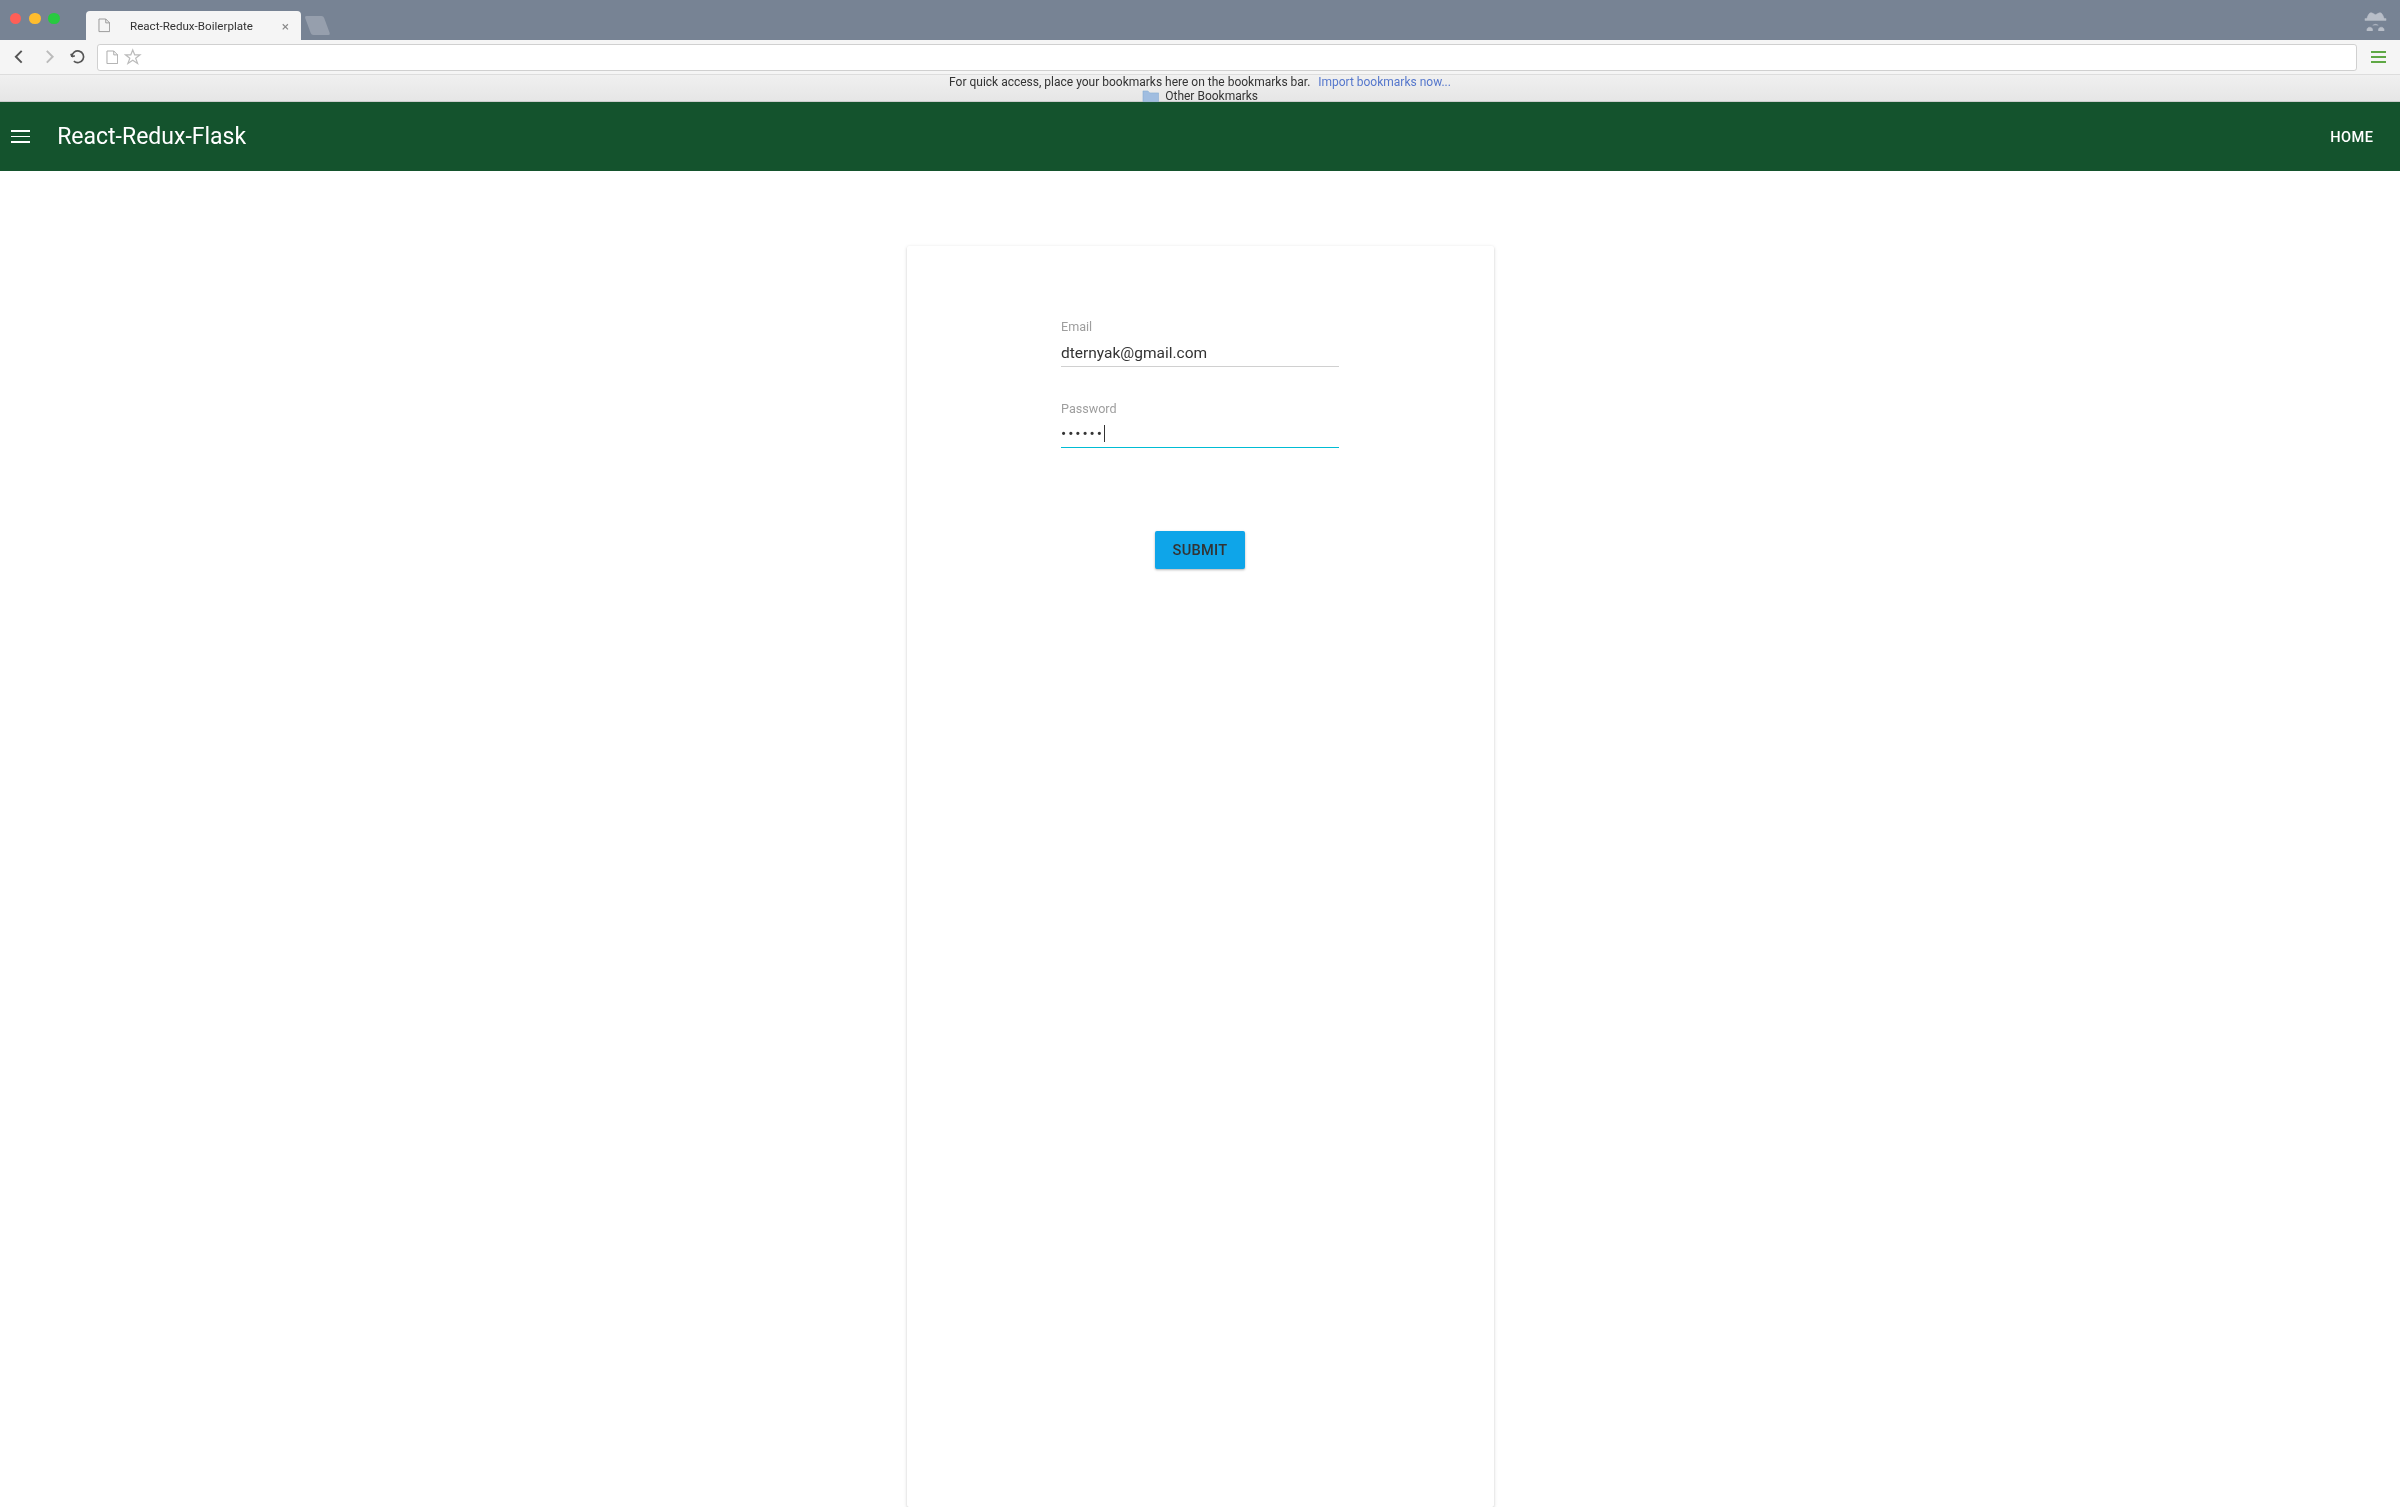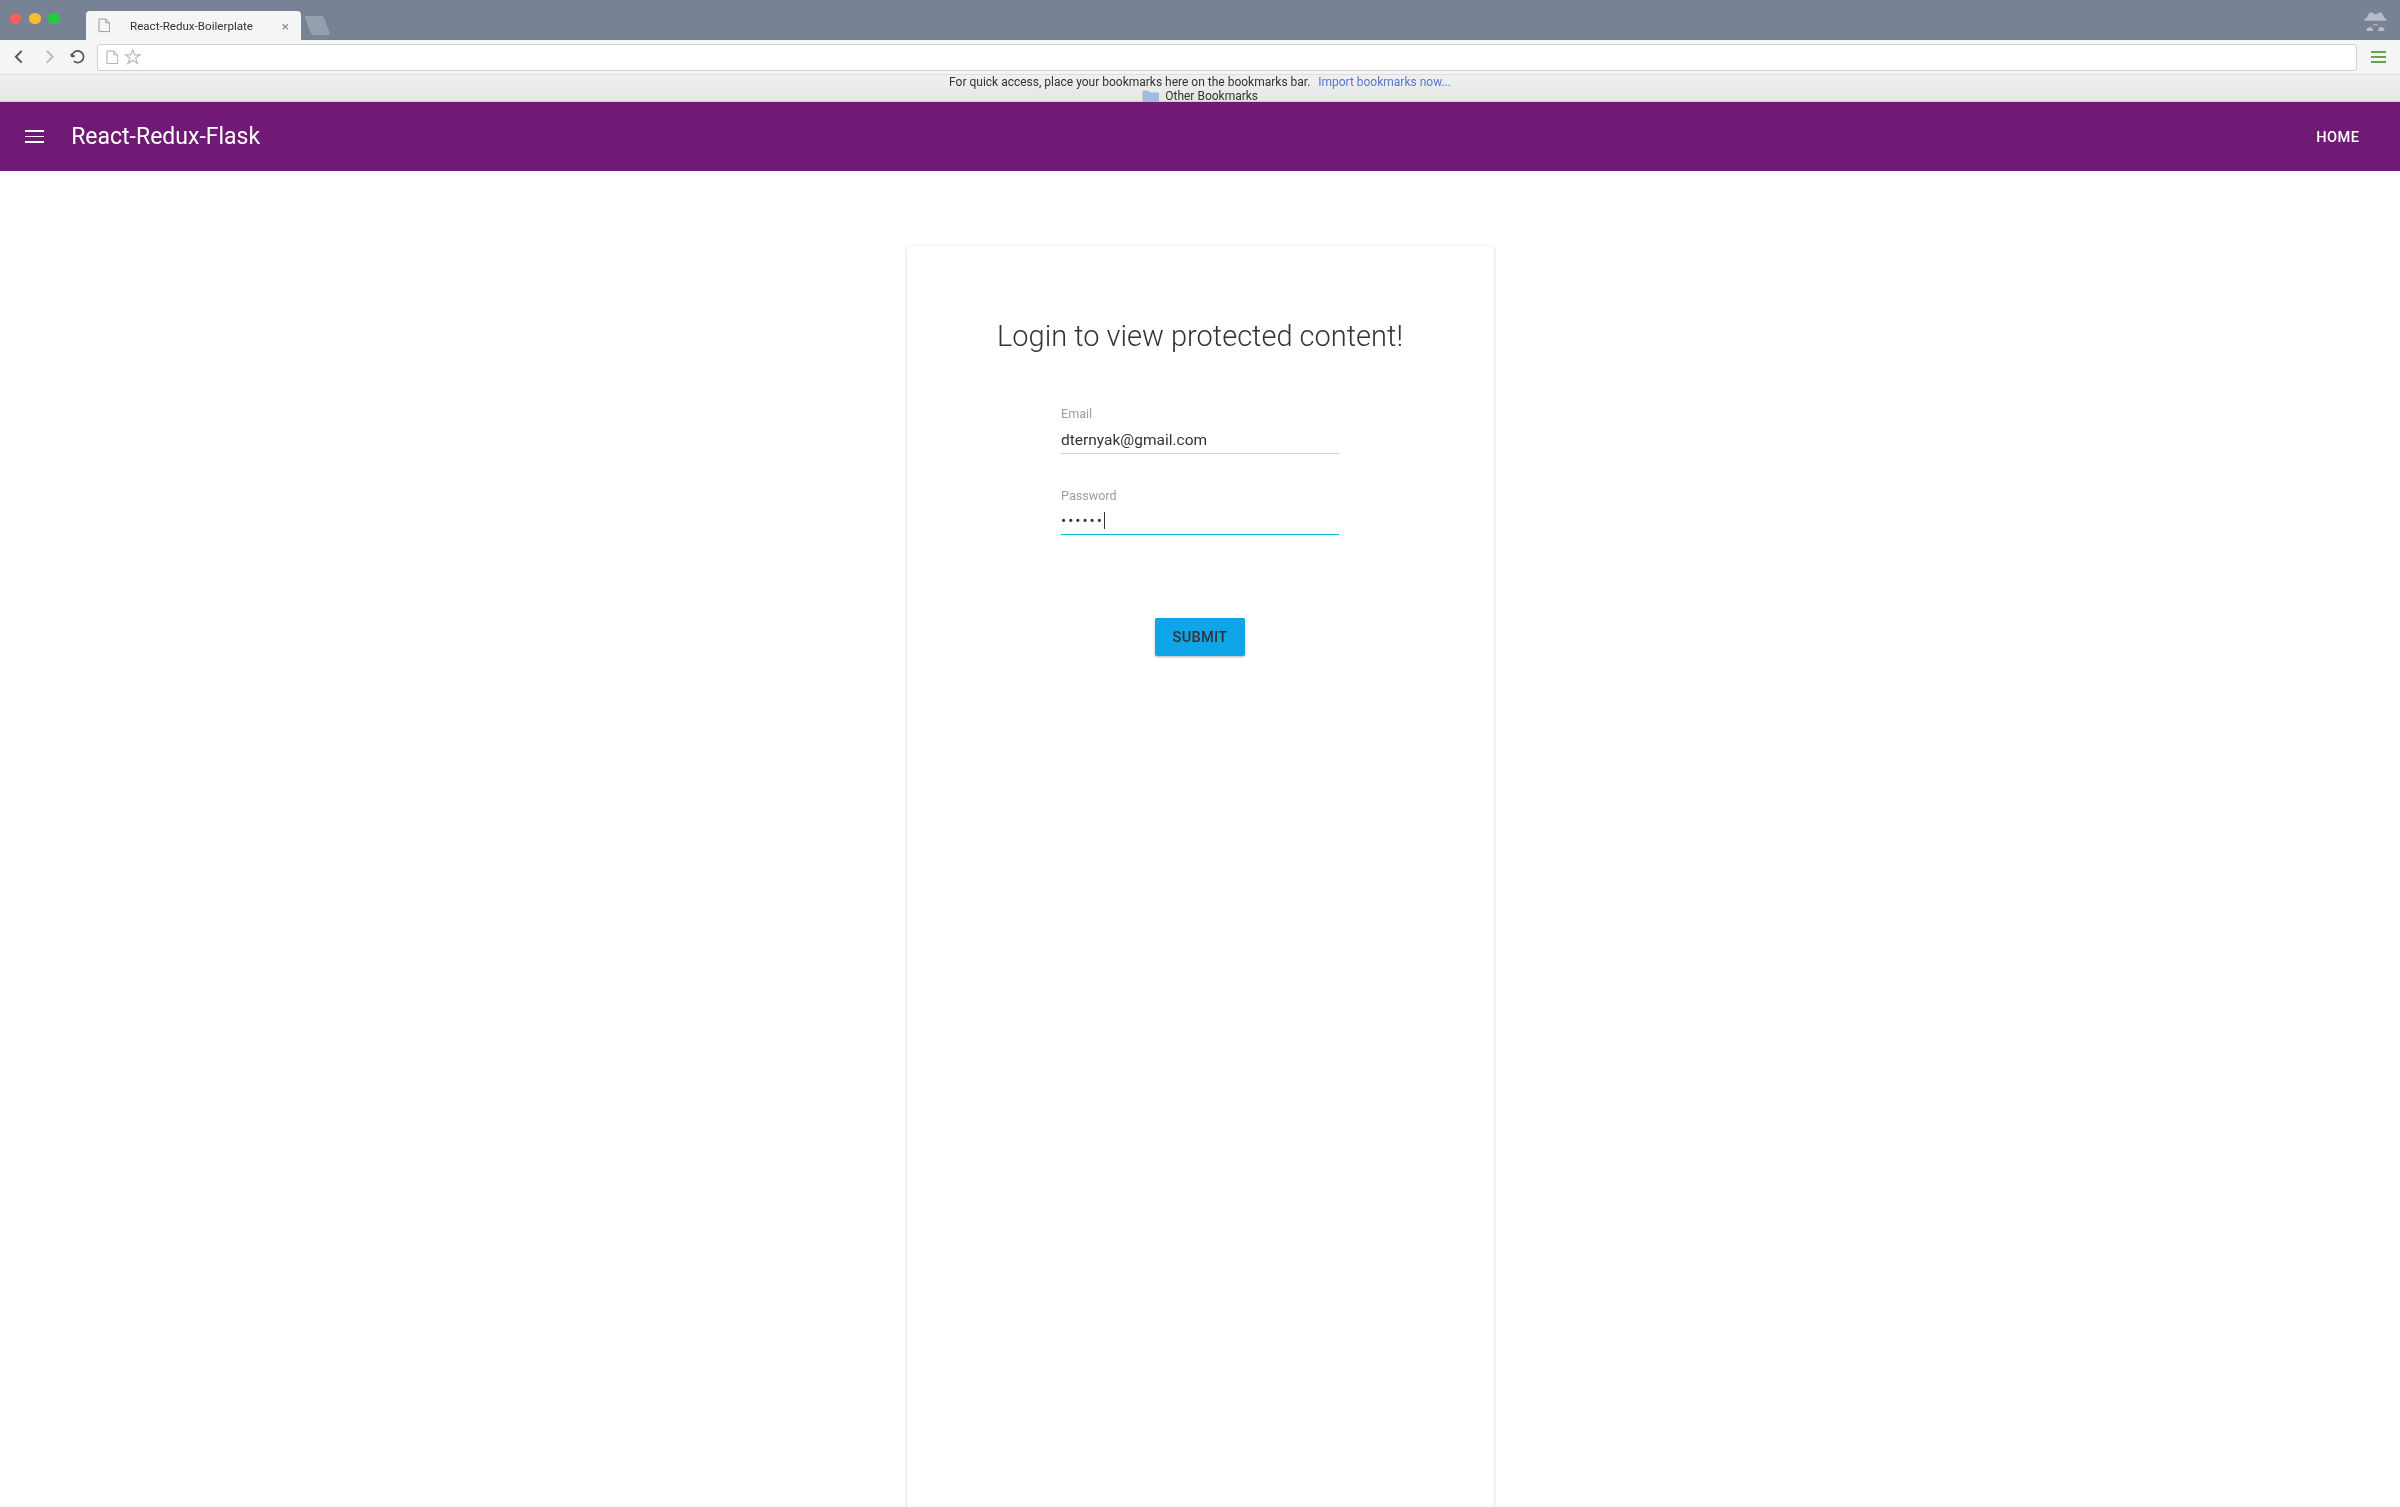--- a/index.html
+++ b/index.html
@@ -162,25 +162,25 @@
       display: flex;
       align-items: center;
       gap: 5.8px;
       cursor: pointer;
     }
     .folder-icon {
       color: #a0bde0;
       display: flex;
     }
     .app-bar {
-      background: #701a75;
+      background: #14532d;
       height: 69px;
       display: flex;
       align-items: center;
-      padding: 0 21px;
+      padding: 0 7px;
       color: #fff;
       justify-content: space-between;
     }
     .app-bar-left {
       display: flex;
       align-items: center;
       gap: 23px;
     }
     .hamburger {
       display: flex;
@@ -359,21 +359,20 @@
         <span></span>
         <span></span>
     </div>
     <div class="app-title">React-Redux-Flask</div>
   </div>
   <div class="home-link">HOME</div>
 </div>
 
 <div class="content">
   <div class="login-card">
-    <h2 class="login-heading">Login to view protected content!</h2>
 
     <div class="field-wrap">
       <label class="field-label">Email</label>
       <input type="text" class="text-input" value="dternyak@gmail.com" style="">
     </div>
 
     <div class="field-wrap">
       <label class="field-label">Password</label>
       <input type="text" class="text-input focused" style="letter-spacing: 1.9px;" value="••••••">
       <span class="cursor-line" style="left:43px;"></span>

